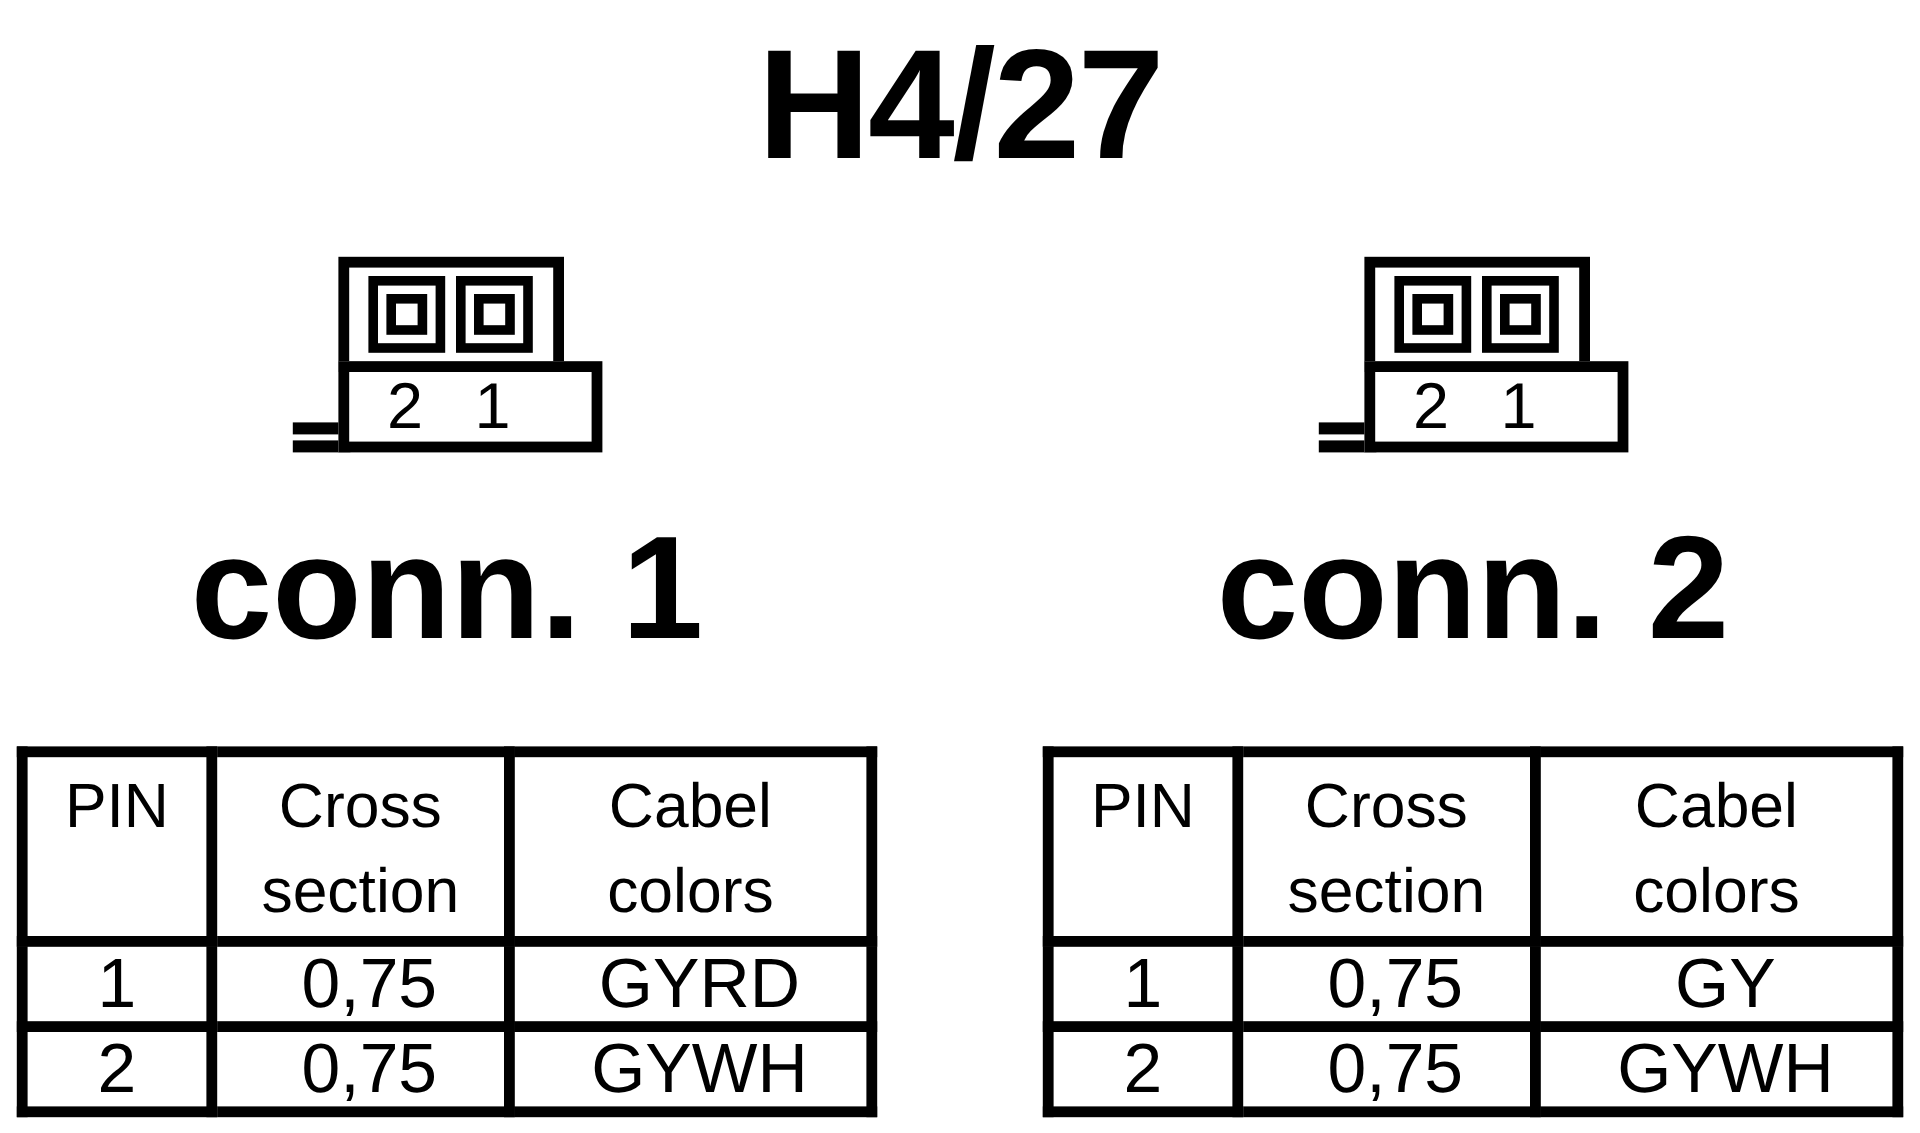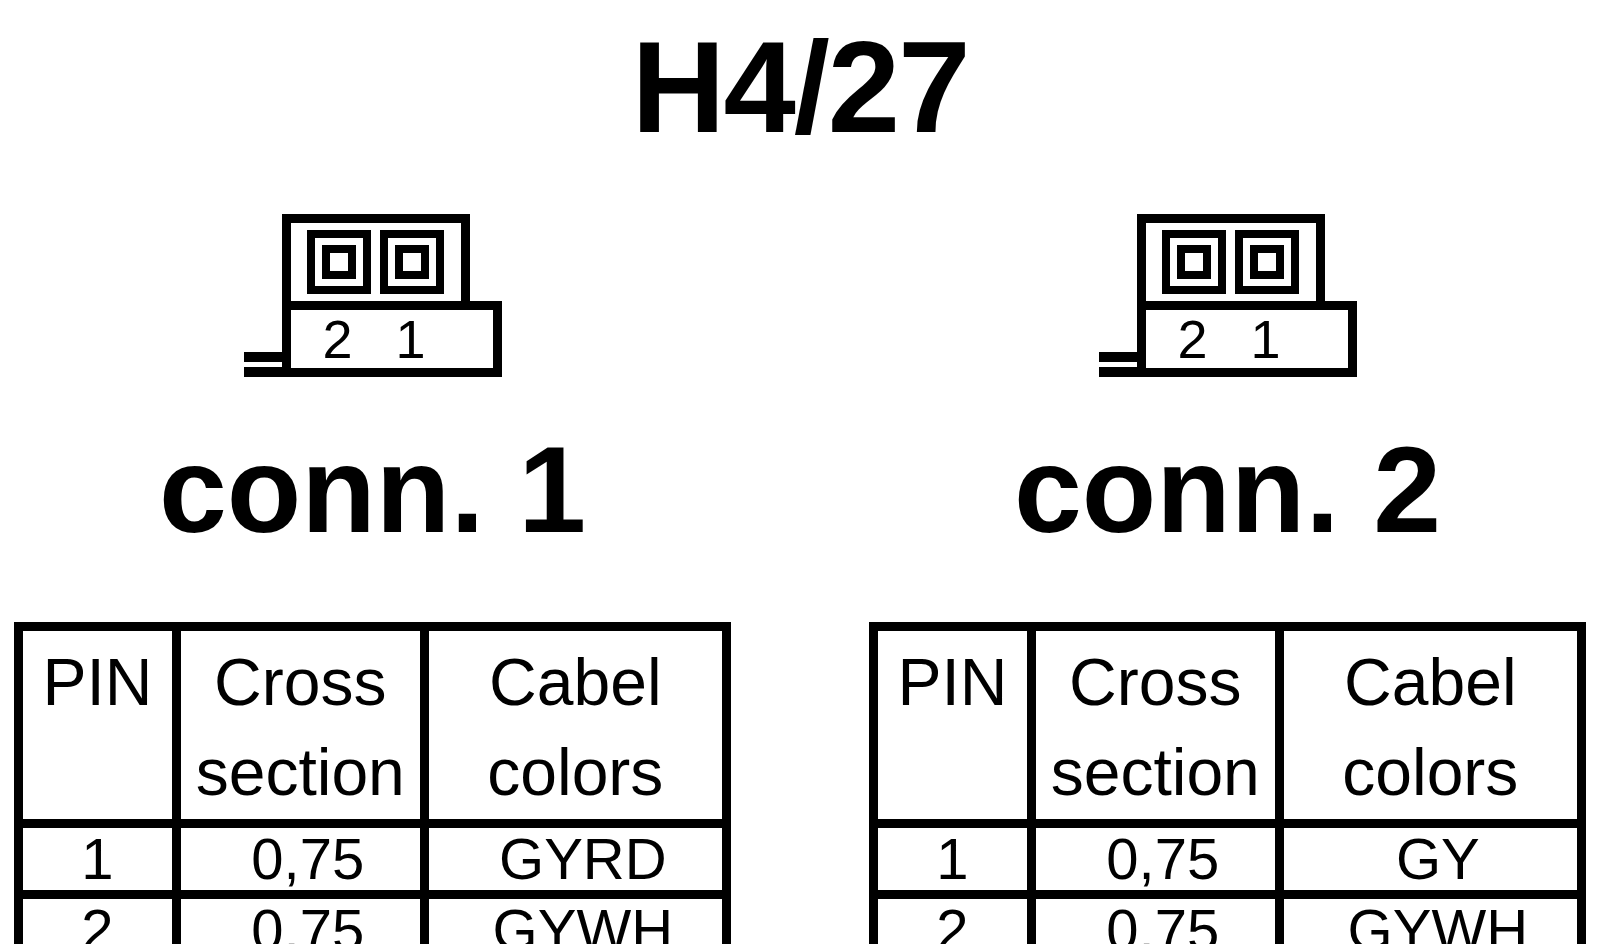--- a/index.html
+++ b/index.html
@@ -122,21 +122,21 @@
   }
   .pinout-table col.c-pin   { width: 22.3%; }
   .pinout-table col.c-cross { width: 35%; }
   .pinout-table th,
   .pinout-table td {
     border: 9px solid #000;
     font-weight: normal;
     box-sizing: border-box;
   }
   .pinout-table th {
-    font-size: 66px;
+    font-size: 52px;
     line-height: 1.37;
     vertical-align: top;
     text-align: center;
     padding-top: 6px;
     white-space: pre-line;
     height: 156px;
   }
   .pinout-table td {
     font-size: 58px;
     line-height: 1;

